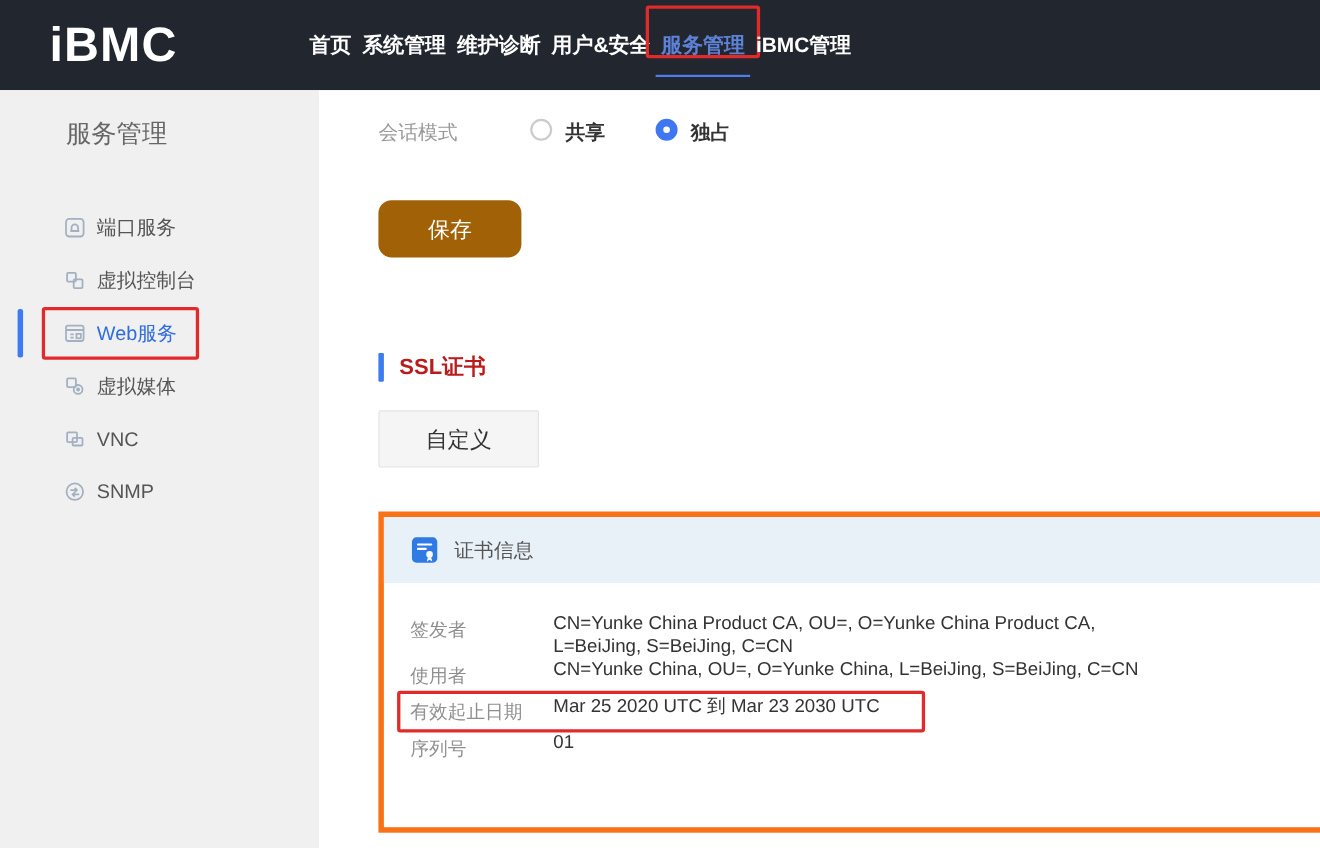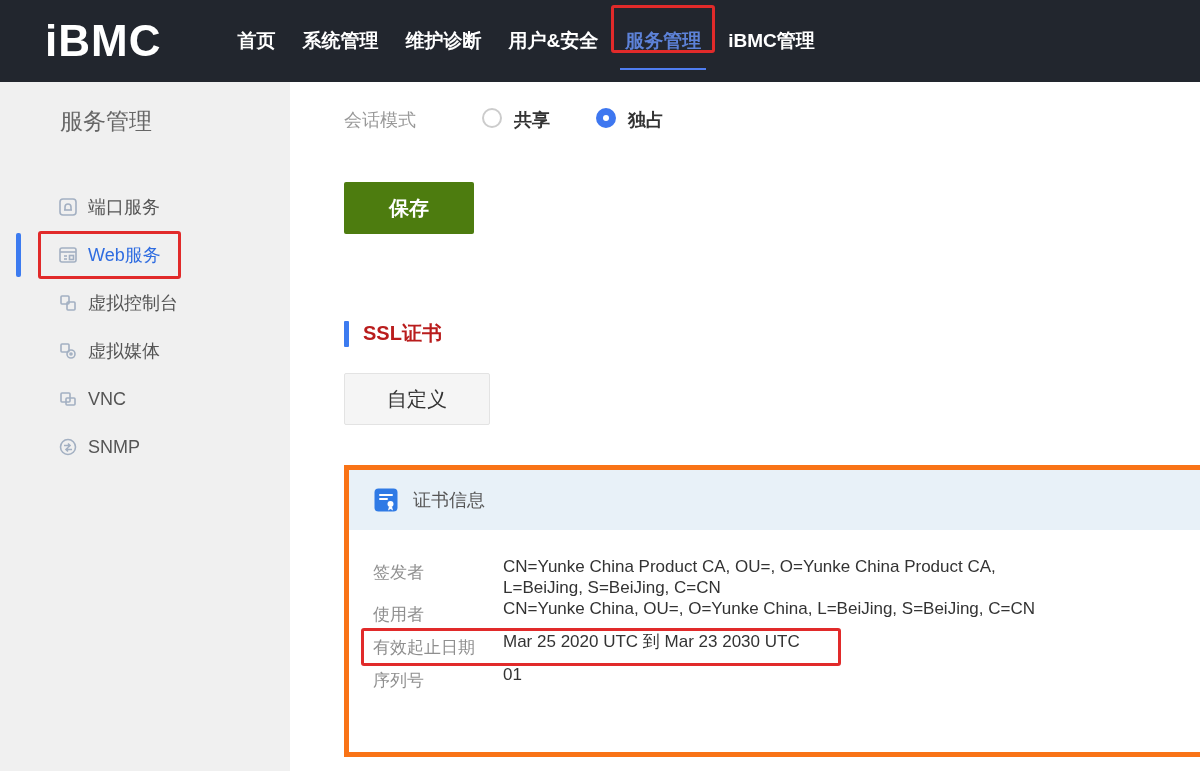--- a/index.html
+++ b/index.html
@@ -7,21 +7,21 @@
   body {
     font-family:"Liberation Sans","DejaVu Sans",sans-serif;
     background:#ffffff; position:relative; overflow:hidden;
   }
 
   
   .header { position:absolute; top:0; left:0; width:1200px; height:82px;
     background:#22262e; display:flex; align-items:center; }
   .logo { margin-left:45px; color:#ffffff; font-size:44px; font-weight:bold;
     letter-spacing:1px; line-height:1; }
-  .nav { display:flex; gap:27px; margin-left:76px; height:100%; align-items:center; }
+  .nav { display:flex; gap:10px; margin-left:120px; height:100%; align-items:center; }
   .nav-item { color:#ffffff; font-size:19px; font-weight:bold; position:relative;
     height:100%; display:flex; align-items:center; cursor:pointer; white-space:nowrap; }
   .nav-item.active { color:#5d82d8; }
   .nav-underline { position:absolute; left:-5px; right:-5px; top:68px; height:2px;
     background:#4f7df0; }
   .anno { border:3px solid #e12a2a; border-radius:3px; position:absolute; pointer-events:none; }
   .nav-anno { left:-14px; right:-14px; top:5px; height:48px; }
 
   
   .sidebar { position:absolute; top:82px; left:0; width:290px; height:689px;
@@ -49,22 +49,22 @@
   .session-label { color:#999; font-size:18px; width:138px; }
   .radio { display:flex; margin-right:46px; cursor:pointer; }
   .radio-circle { width:20px; height:20px; border-radius:50%; border:2px solid #ccc;
     background:#fff; margin-right:12px; position:relative; flex-shrink:0; }
   .radio.checked .radio-circle { background:#3e77f0; border-color:#3e77f0; }
   .radio.checked .radio-dot { position:absolute; left:5px; top:5px; width:6px; height:6px;
     border-radius:50%; background:#fff; }
   .radio-label { font-size:18px; font-weight:bold; color:#333; }
 
   .save-btn { display:block; margin-top:48px; width:130px; height:52px;
-    background:#4d7c0f; color:#ffffff; font-size:20px; border:none; border-radius:2px;
-    font-family:inherit; cursor:not-allowed;font-weight:bold; }
+    background:#a16207; color:#ffffff; font-size:20px; border:none; border-radius:12px;
+    font-family:inherit; cursor:not-allowed; }
 
   .section-head { margin-top:86px; display:flex; align-items:center; }
   .section-bar { width:5px; height:26px; background:#3c7bf0; margin-right:14px;
     border-radius:1px; }
   .section-title { font-size:20px; font-weight:bold; color:#b91c1c; }
 
   .custom-btn { display:block; margin-top:26px; width:146px; height:52px;
     background:#f5f5f5; border:1px solid #e3e3e3; color:#333; font-size:20px;
     border-radius:2px; font-family:inherit; cursor:pointer; }
 
@@ -114,39 +114,39 @@
 
     <div class="menu-item">
       <svg class="mi-icon" viewBox="0 0 20 20" fill="none" stroke="#a3b0c2" stroke-width="1.6">
         <rect x="2" y="2" width="16" height="16" rx="3"></rect>
         <path d="M7 13 v-3 a3 3 0 0 1 6 0 v3"></path>
           <line x1="6" y1="13" x2="14" y2="13"></line>
       </svg>
       <span class="mi-label">端口服务</span>
     </div>
 
+    <div class="menu-item">
+      <svg class="mi-icon" viewBox="0 0 20 20" fill="none" stroke="#a3b0c2" stroke-width="1.6">
+        <rect x="3" y="3" width="8" height="8" rx="1"></rect>
+        <rect x="9" y="9" width="8" height="8" rx="1"></rect>
+      </svg>
+      <span class="mi-label">虚拟控制台</span>
+    </div>
+
     <div class="menu-item active">
       <div class="active-bar"></div>
       <svg class="mi-icon" viewBox="0 0 20 20" fill="none" stroke="#a3b0c2" stroke-width="1.6">
         <rect x="2" y="3" width="16" height="14" rx="2"></rect>
         <line x1="2" y1="7" x2="18" y2="7"></line>
         <line x1="6" y1="11" x2="9" y2="11"></line>
           <line x1="6" y1="14" x2="9" y2="14"></line>
         <rect x="11.5" y="10.5" width="4" height="4"></rect>
       </svg>
       <span class="mi-label">Web服务</span>
       <div class="anno side-anno"></div>
-    </div>
-
-    <div class="menu-item">
-      <svg class="mi-icon" viewBox="0 0 20 20" fill="none" stroke="#a3b0c2" stroke-width="1.6">
-        <rect x="3" y="3" width="8" height="8" rx="1"></rect>
-        <rect x="9" y="9" width="8" height="8" rx="1"></rect>
-      </svg>
-      <span class="mi-label">虚拟控制台</span>
     </div>
 
     <div class="menu-item">
       <svg class="mi-icon" viewBox="0 0 20 20" fill="none" stroke="#a3b0c2" stroke-width="1.6">
         <rect x="3" y="3" width="8" height="8" rx="1"></rect>
         <circle cx="13" cy="13" r="4"></circle>
           <circle cx="13" cy="13" r="1"></circle>
       </svg>
       <span class="mi-label">虚拟媒体</span>
     </div>

